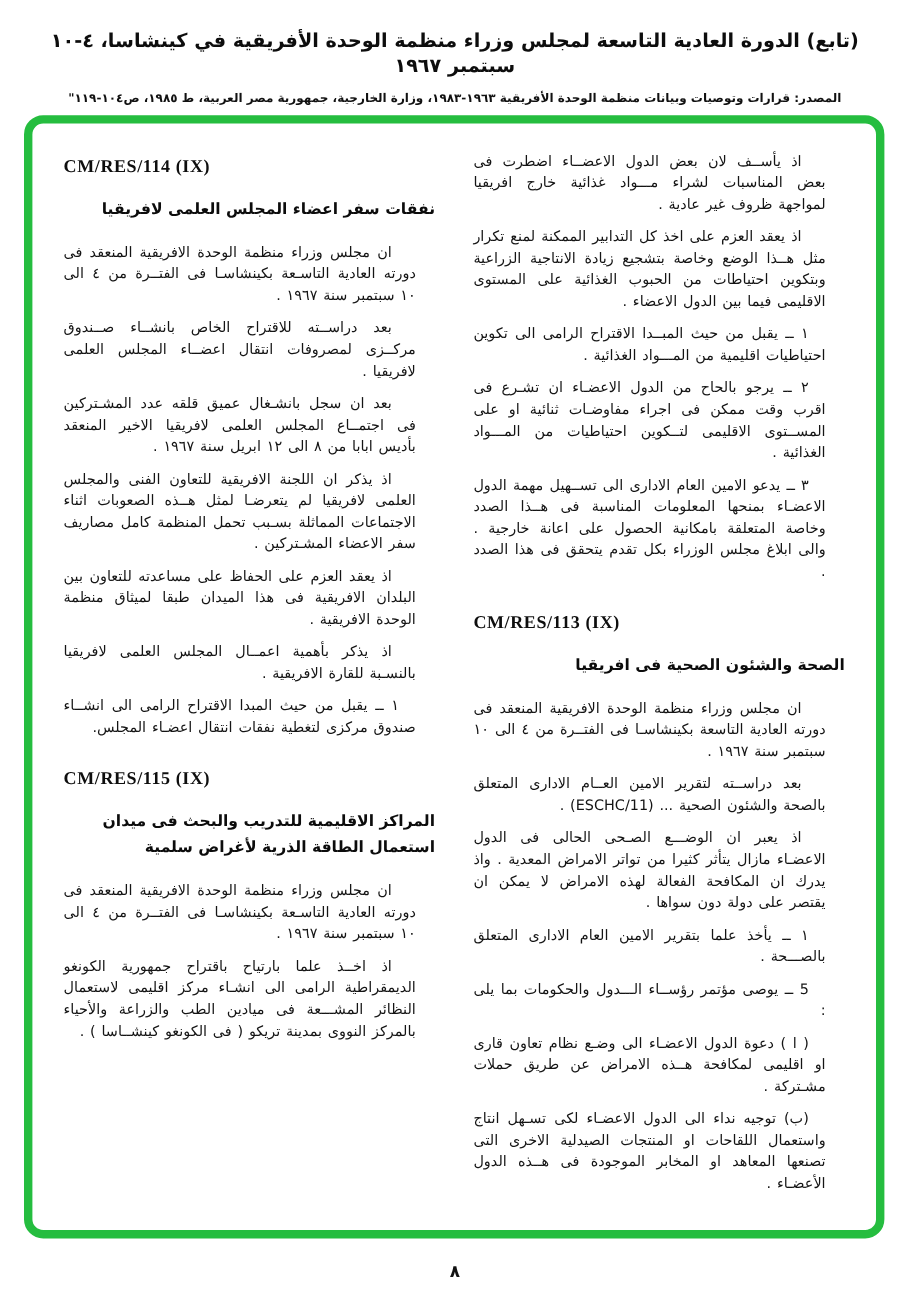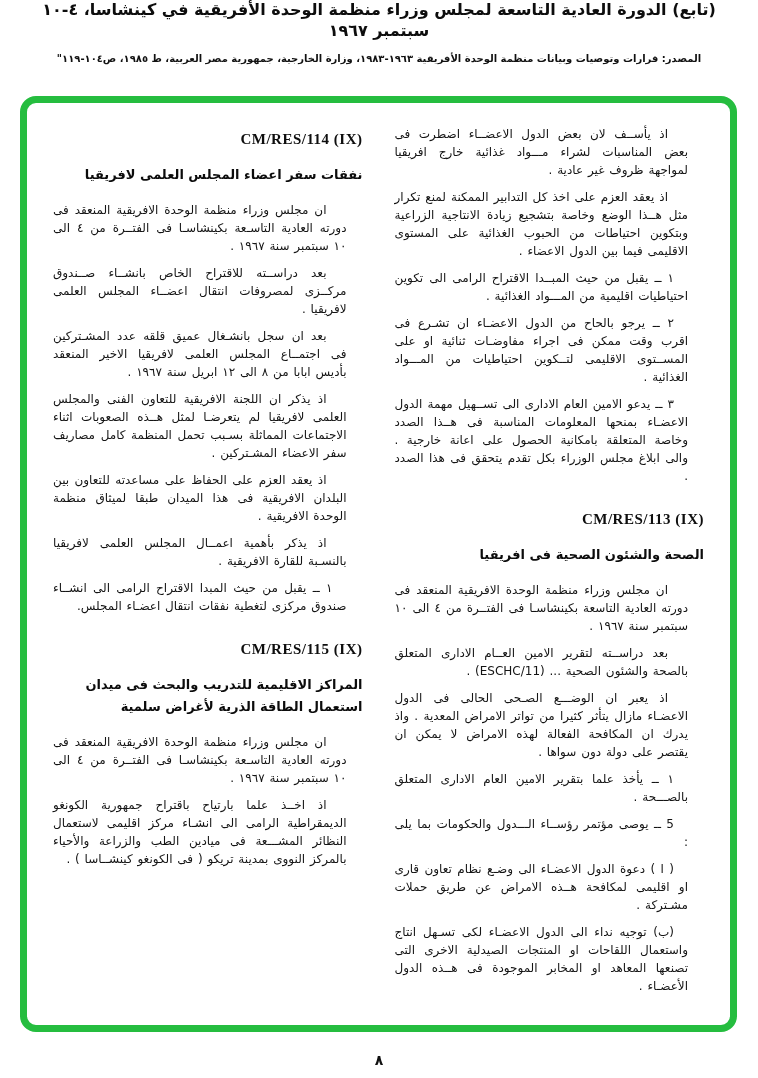--- a/index.html
+++ b/index.html
@@ -1,21 +1,21 @@
 <!DOCTYPE html>
 <html lang="ar"><head>
 <meta charset="utf-8">
 <style>
   html,body{margin:0;padding:0;}
   body{
     width:758px;height:1078px;position:relative;overflow:hidden;
     background:#ffffff;color:#141414;
     font-family:"DejaVu Sans",sans-serif;
   }
-  .page-header{direction:rtl;text-align:center;}
+  .page-header{direction:rtl;text-align:center;padding-top:24px;}
   .doc-title{
     font-weight:bold;font-size:16px;line-height:1.3;letter-spacing:0;
     color:#0d0d0d;padding:0 30px;
   }
   .doc-source{
     font-weight:bold;font-size:10px;margin-top:11px;color:#111;
     padding:0 14px;white-space:nowrap;
   }
   .green-frame{
     position:absolute;left:20px;top:96px;width:717px;height:936px;
@@ -24,21 +24,21 @@
   }
   .cols{display:flex;direction:rtl;gap:32px;height:100%;}
   .col{flex:1 1 0;direction:rtl;min-width:0;}
   .blk{margin:0 16px 9px 0;}
   .para,.item{
     font-size:12px;line-height:1.5;text-align:justify;text-align-last:auto;
     text-indent:20px;word-spacing:1px;
   }
   .item{text-indent:14px;}
   .rescode{
-    direction:ltr;text-align:right;
+    direction:ltr;text-align:left;
     font-family:"Liberation Serif","DejaVu Serif",serif;
     font-size:15px;font-weight:bold;letter-spacing:0.5px;
     margin:6px 0 16px 0;color:#0e0e0e;
   }
   .col .rescode:not(:first-child){margin-top:26px;}
   .heading{
     font-weight:bold;text-align:right;font-size:13px;line-height:1.65;
     white-space:pre-line;margin:4px 0 16px 0;color:#0c0c0c;
   }
   .page-footer{

